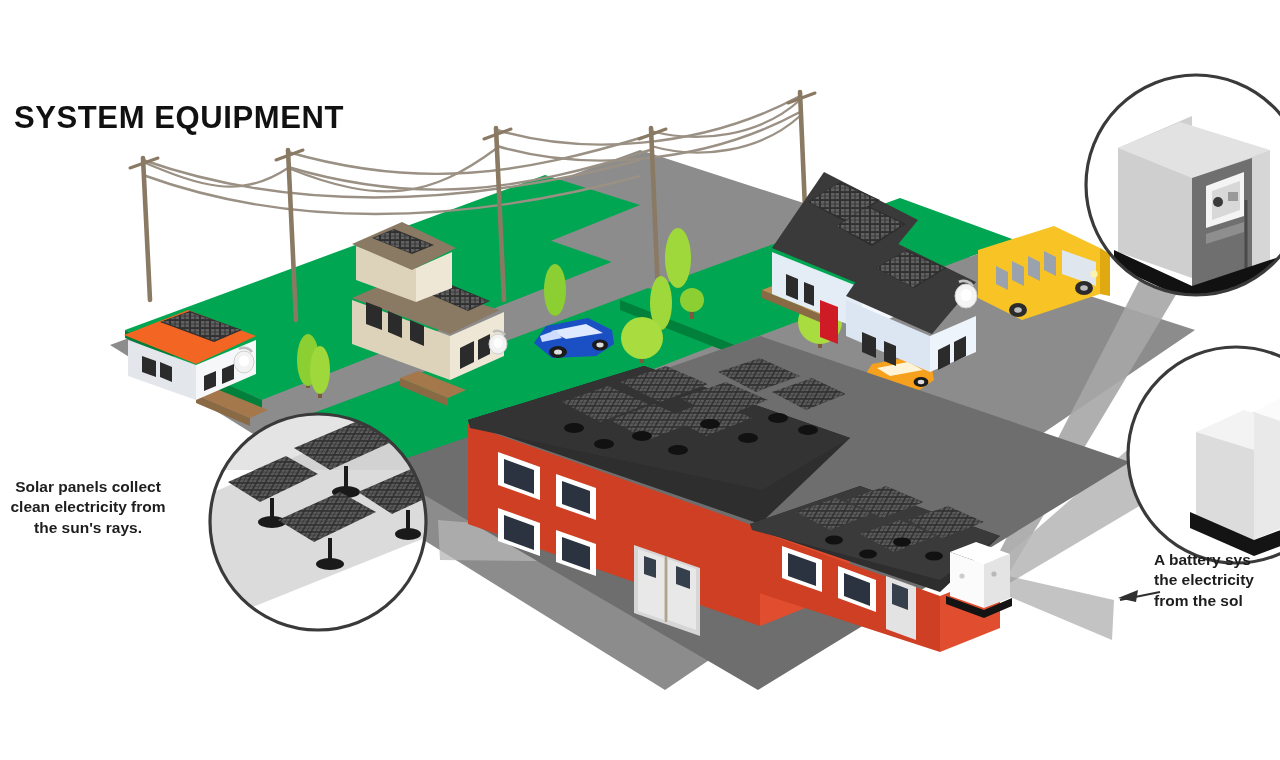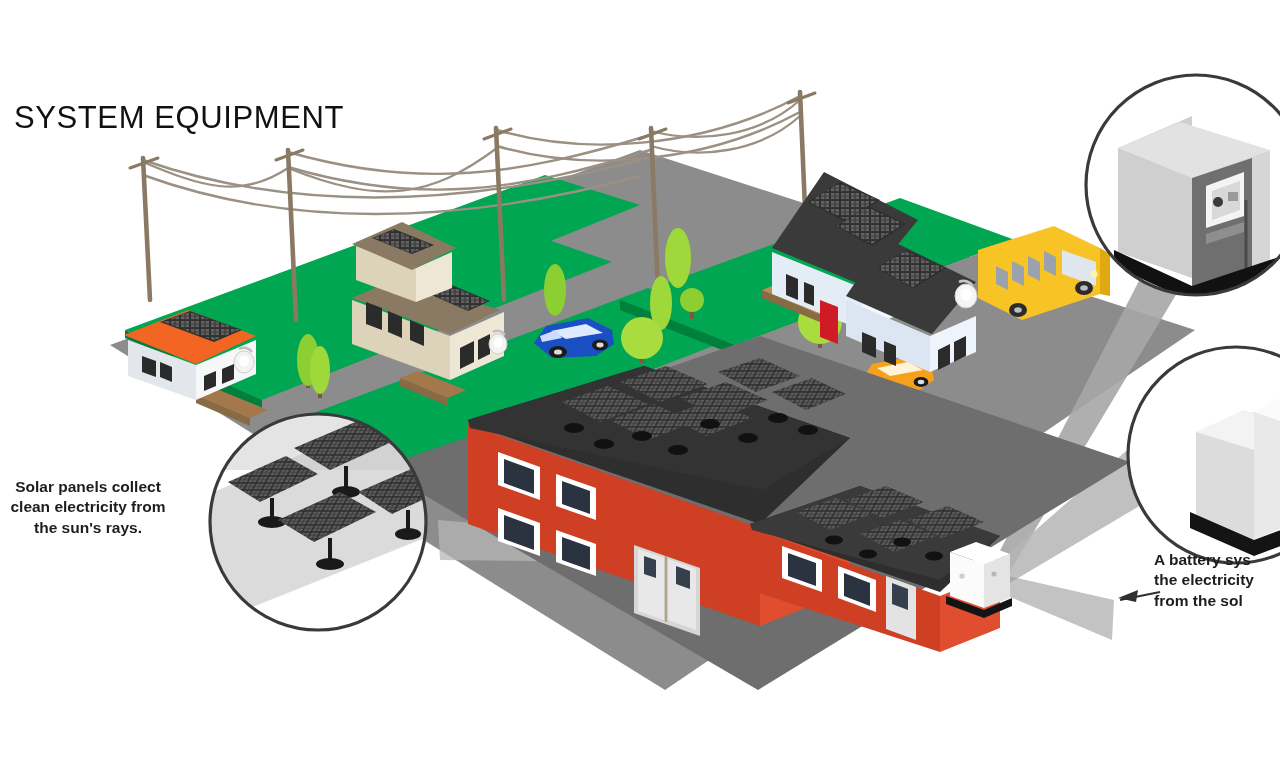--- a/index.html
+++ b/index.html
@@ -1,19 +1,19 @@
 <!DOCTYPE html>
 <html><head>
 <meta charset="utf-8">
 <style>
   html,body{margin:0;padding:0;background:#ffffff;}
   body{width:1280px;height:760px;overflow:hidden;font-family:"Liberation Sans",sans-serif;}
   #stage{position:relative;width:1280px;height:760px;background:#ffffff;}
   #scene{position:absolute;inset:0;}
-  .label{position:absolute;font-family:"Liberation Sans",sans-serif;font-weight:400;color:#1b1b1b;}
+  .label{position:absolute;font-family:"Liberation Sans",sans-serif;font-weight:700;color:#1b1b1b;}
   #page-title{left:14px;top:100px;font-size:31px;letter-spacing:.6px;color:#111;}
   .callout-text{font-size:15.5px;line-height:1.32;font-weight:700;color:#1d1d1d;}
   #cap-controller{left:928px;top:85px;width:190px;text-align:center;}
   #cap-solar{left:-12px;top:477px;width:200px;text-align:center;}
   #cap-battery{left:1154px;top:550px;width:180px;text-align:left;}
 </style>
 </head>
 <body>
 
 <div id="stage">

